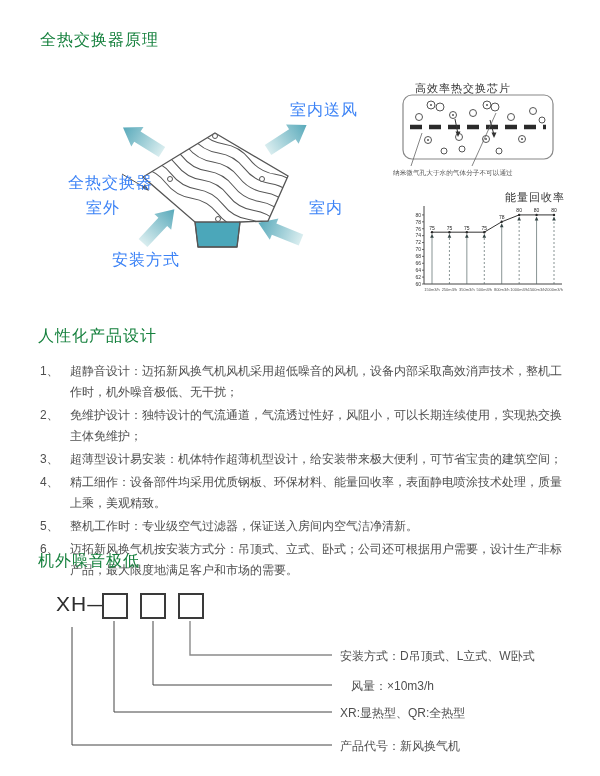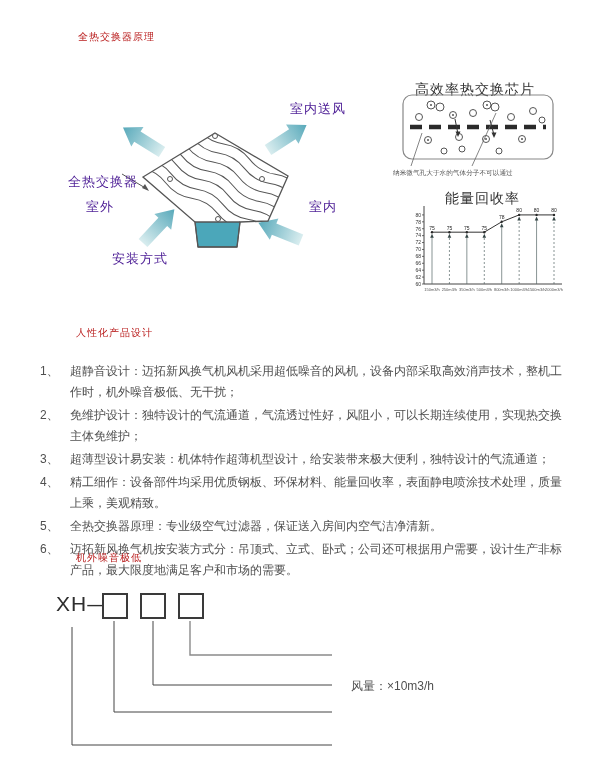--- a/index.html
+++ b/index.html
@@ -2,23 +2,23 @@
 <html><head>
 <meta charset="utf-8">
 <style>
   html,body{margin:0;padding:0;}
   body{
     width:600px;height:776px;position:relative;background:#ffffff;
     font-family:"Liberation Sans","DejaVu Sans",sans-serif;
     color:#4a4a4a;overflow:hidden;
   }
   .abs{position:absolute;}
-  .sec-title{font-size:10px;color:#b91c1c;letter-spacing:1px;margin-left:38px;}
-  .diag-label{font-size:13px;color:#4c1d95;letter-spacing:1px;white-space:nowrap;}
-  .small-title{font-size:14px;color:#333;letter-spacing:1px;white-space:nowrap;}
+  .sec-title{font-size:16px;color:#15803d;letter-spacing:1px;}
+  .diag-label{font-size:16px;color:#3b82f6;letter-spacing:1px;white-space:nowrap;}
+  .small-title{font-size:11px;color:#333;letter-spacing:1px;white-space:nowrap;}
   .tiny-caption{font-size:7px;color:#555;white-space:nowrap;transform:scale(.95);transform-origin:left top;}
   .feature-list{width:532px;}
   .feature-item{display:flex;font-size:12px;line-height:21px;color:#4f4f4f;margin-bottom:2px;}
   .feature-num{width:30px;flex:0 0 30px;}
   .feature-text{flex:1;}
   .model-prefix{font-size:21px;color:#2e2e2e;letter-spacing:1px;white-space:nowrap;}
   .model-box{position:absolute;width:22px;height:22px;border:2px solid #3a3a3a;background:#fff;}
   .model-label{position:absolute;left:300px;font-size:12px;color:#4f4f4f;white-space:nowrap;}
   svg{display:block;}
 </style>
@@ -122,21 +122,21 @@
     <polygon points="60,44 57.5,38.5 62.5,38.5" fill="#333"></polygon>
     <polygon points="96,45 93.5,39.5 98.5,39.5" fill="#333"></polygon>
 
     <line x1="24" y1="40" x2="13" y2="73" stroke="#666" stroke-width="0.8"></line>
     <line x1="98" y1="20" x2="74" y2="73" stroke="#666" stroke-width="0.8"></line>
   </svg>
 </div>
 
 <div class="abs tiny-caption" style="left:393px;top:168px;">纳米微气孔大于水的气体分子不可以通过</div>
 
-<div class="abs small-title" style="left:400px;top:190px;width:165px;text-align:center;font-family:Liberation Serif, serif;">能量回收率</div>
+<div class="abs small-title" style="left:400px;top:190px;width:165px;text-align:right;font-family:Liberation Serif, serif;">能量回收率</div>
 <div class="abs" style="left:400px;top:202px;">
   <svg id="recovery-chart" width="168" height="96" viewBox="0 0 168 96">
       <path d="M24,4 V82 H162" fill="none" stroke="#444" stroke-width="1"></path>
       <line x1="22" y1="82" x2="24" y2="82" stroke="#444" stroke-width="0.8"></line>
       <text x="21" y="83.8" text-anchor="end" font-size="5" fill="#333">60</text>
       <line x1="22" y1="75.0909090909091" x2="24" y2="75.0909090909091" stroke="#444" stroke-width="0.8"></line>
       <text x="21" y="76.89090909090909" text-anchor="end" font-size="5" fill="#333">62</text>
       <line x1="22" y1="68.18181818181819" x2="24" y2="68.18181818181819" stroke="#444" stroke-width="0.8"></line>
       <text x="21" y="69.98181818181818" text-anchor="end" font-size="5" fill="#333">64</text>
       <line x1="22" y1="61.27272727272727" x2="24" y2="61.27272727272727" stroke="#444" stroke-width="0.8"></line>
@@ -205,29 +205,29 @@
   <div class="feature-item">
     <span class="feature-num">1、</span>
     <span class="feature-text">超静音设计：迈拓新风换气机风机采用超低噪音的风机，设备内部采取高效消声技术，整机工作时，机外噪音极低、无干扰；</span>
   </div>
   <div class="feature-item">
     <span class="feature-num">2、</span>
     <span class="feature-text">免维护设计：独特设计的气流通道，气流透过性好，风阻小，可以长期连续使用，实现热交换主体免维护；</span>
   </div>
   <div class="feature-item">
     <span class="feature-num">3、</span>
-    <span class="feature-text">超薄型设计易安装：机体特作超薄机型设计，给安装带来极大便利，独特设计的气流通道；</span>
+    <span class="feature-text">超薄型设计易安装：机体特作超薄机型设计，给安装带来极大便利，可节省宝贵的建筑空间；</span>
   </div>
   <div class="feature-item">
     <span class="feature-num">4、</span>
     <span class="feature-text">精工细作：设备部件均采用优质钢板、环保材料、能量回收率，表面静电喷涂技术处理，质量上乘，美观精致。</span>
   </div>
   <div class="feature-item">
     <span class="feature-num">5、</span>
-    <span class="feature-text">全热交换器原理：专业级空气过滤器，保证送入房间内空气洁净清新。</span>
+    <span class="feature-text">整机工作时：专业级空气过滤器，保证送入房间内空气洁净清新。</span>
   </div>
   <div class="feature-item">
     <span class="feature-num">6、</span>
     <span class="feature-text">迈拓新风换气机按安装方式分：吊顶式、立式、卧式；公司还可根据用户需要，设计生产非标产品，最大限度地满足客户和市场的需要。</span>
   </div>
 </div>
 
 <div class="abs sec-title" style="left:38px;top:551px;">机外噪音极低</div>
 
 <div class="abs" style="left:40px;top:585px;width:545px;height:190px;">
@@ -238,14 +238,17 @@
   <div class="model-box" style="left:100px;top:8px;"></div>
   <div class="model-box" style="left:138px;top:8px;"></div>
 
   <svg class="abs" style="left:0;top:0;" width="545" height="190" viewBox="0 0 545 190">
     <path d="M32,42 V160 H292" fill="none" stroke="#444" stroke-width="1"></path>
     <path d="M74,36 V127 H292" fill="none" stroke="#444" stroke-width="1"></path>
     <path d="M113,36 V100 H292" fill="none" stroke="#444" stroke-width="1"></path>
     <path d="M150,36 V70 H292" fill="none" stroke="#8a8a8a" stroke-width="1.4"></path>
   </svg>
 
+  <div class="model-label" style="top:63px;">安装方式：D吊顶式、L立式、W卧式</div>
   <div class="model-label" style="top:93px;margin-left:11px;">风量：×10m3/h</div>
+  <div class="model-label" style="top:120px;">XR:显热型、QR:全热型</div>
+  <div class="model-label" style="top:153px;">产品代号：新风换气机</div>
 </div>
 
 </body></html>

